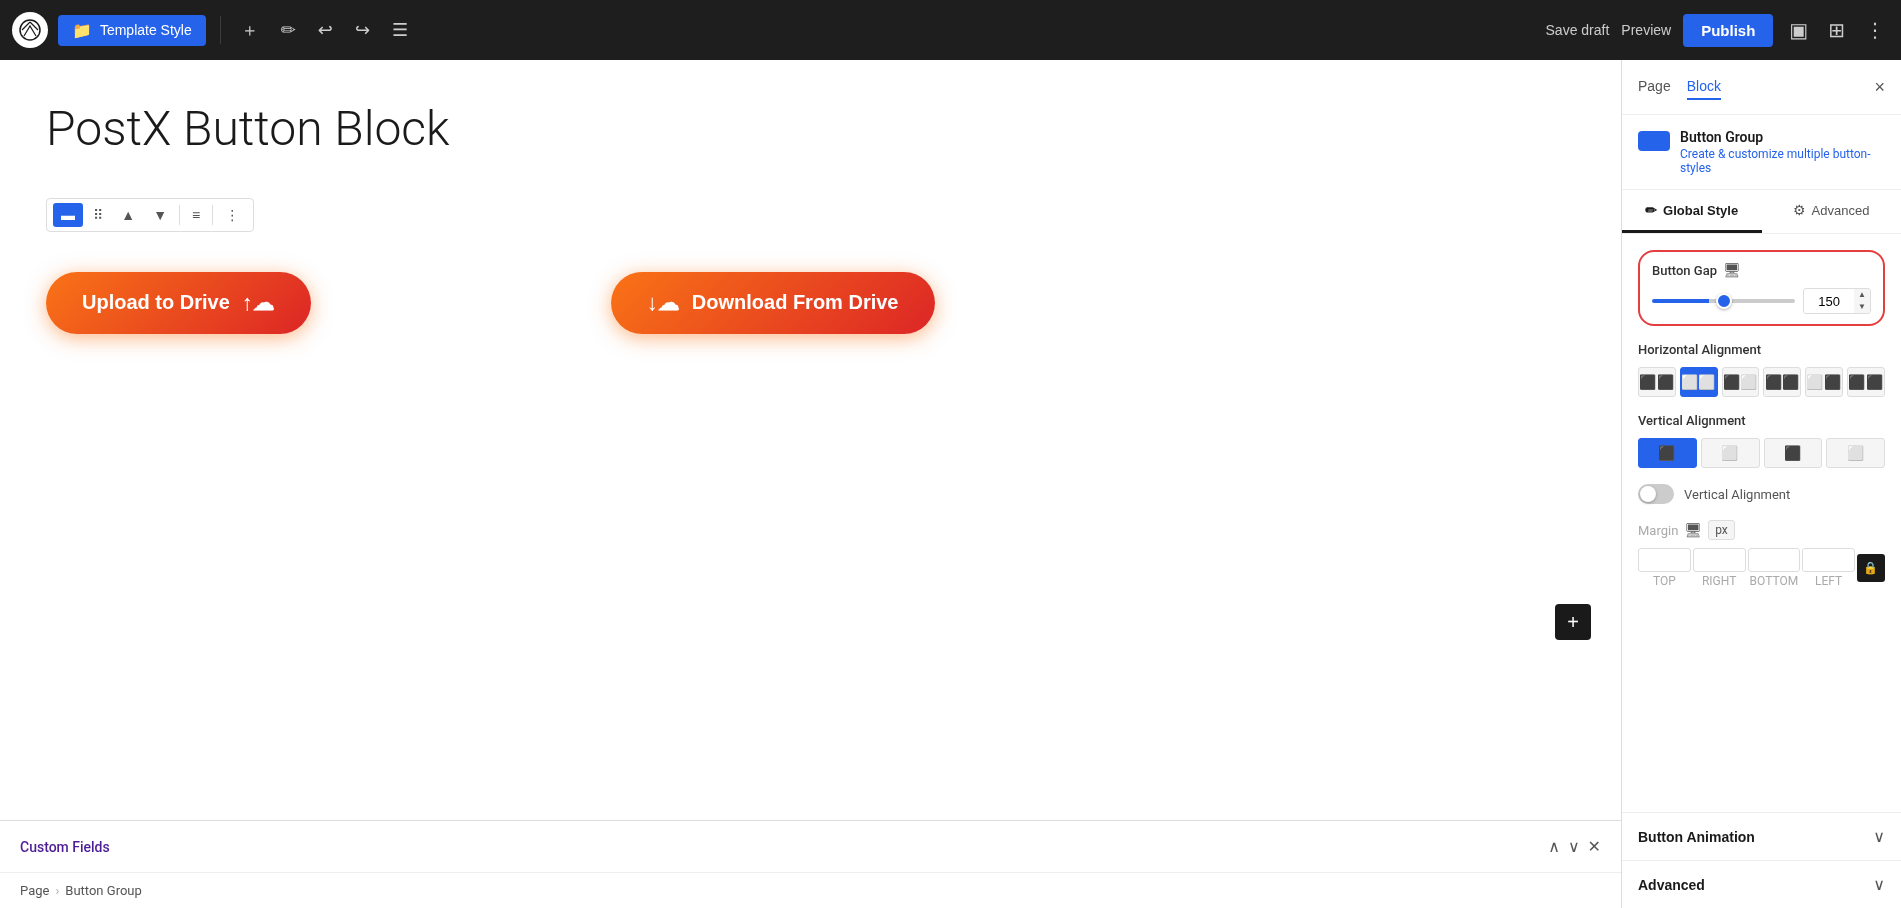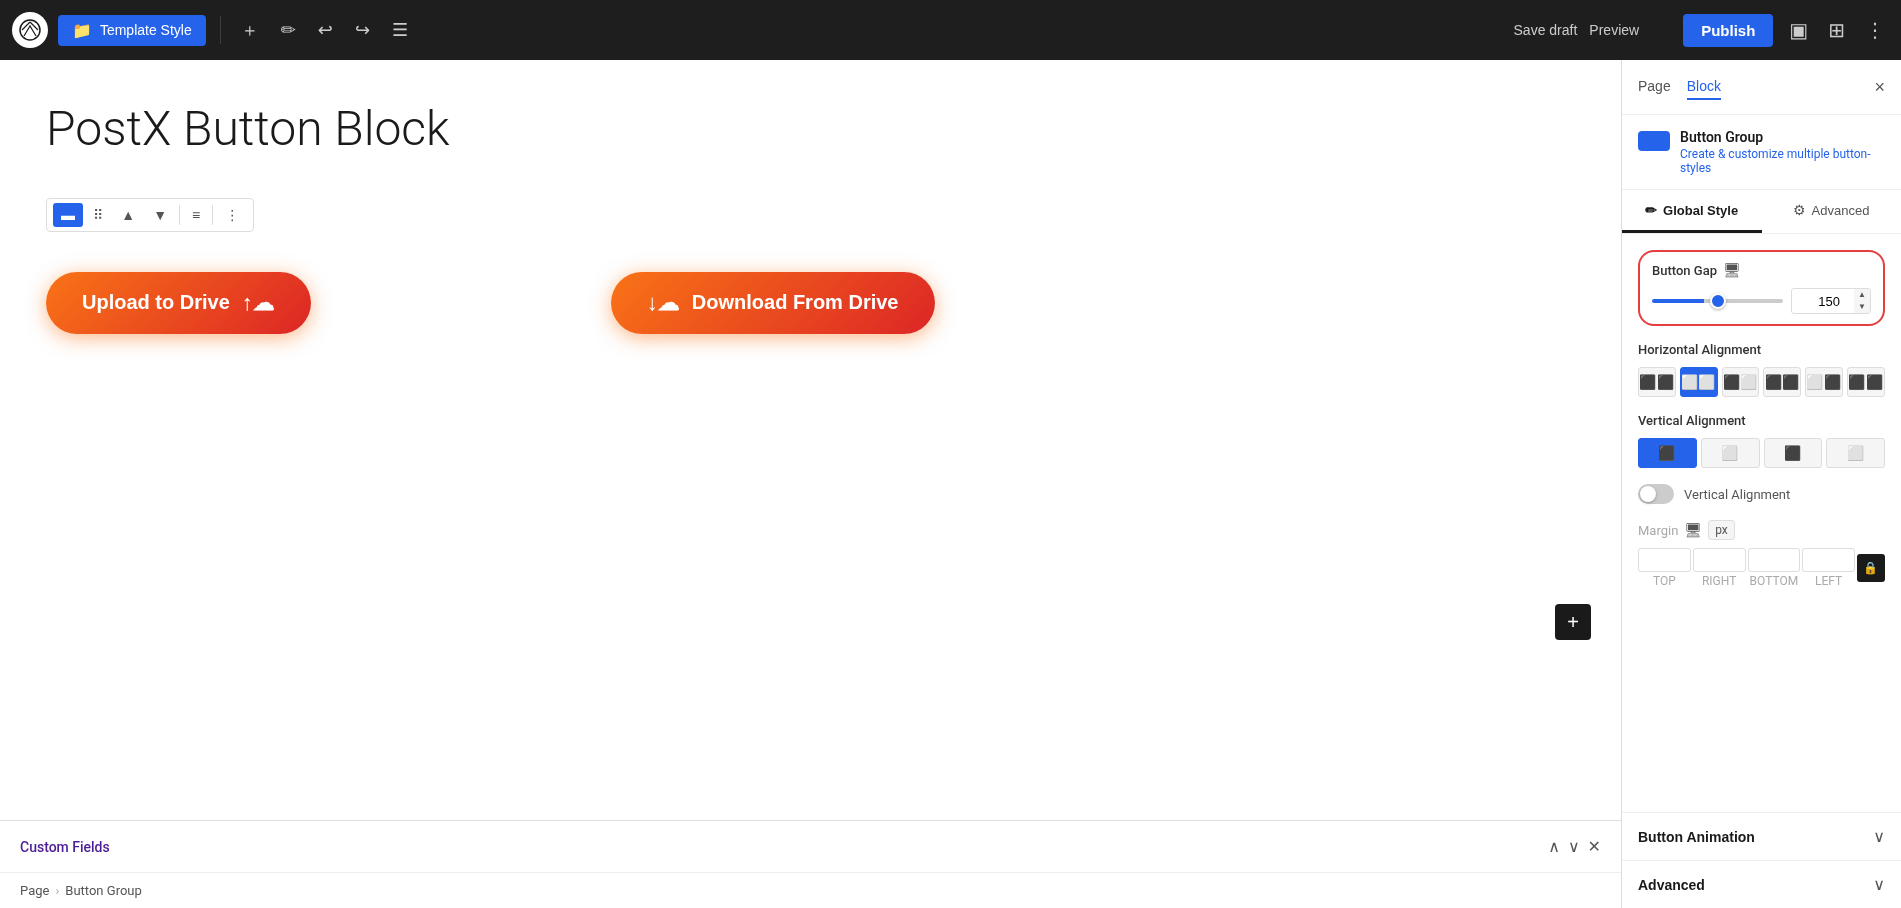--- a/index.html
+++ b/index.html
@@ -20,21 +20,21 @@
     .template-kits-icon { font-size: 16px; }
     .topbar-sep { width: 1px; height: 28px; background: #3c3c3c; margin: 0 4px; }
     .topbar-icon-btn {
       background: none; border: none; color: #ccc; cursor: pointer; padding: 6px; border-radius: 4px; display: flex; align-items: center; justify-content: center; font-size: 18px;
     }
     .topbar-spacer { flex: 1; }
     .topbar-right { display: flex; align-items: center; gap: 12px; }
     .save-draft-btn { background: none; border: none; color: #ccc; cursor: pointer; font-size: 14px; }
     .preview-btn { background: none; border: none; color: #ccc; cursor: pointer; font-size: 14px; text-align: center; }
     .publish-btn {
-      background: #2563eb; color: #fff; border: none; border-radius: 4px; padding: 8px 18px; font-size: 15px; font-weight: 600; cursor: pointer; margin-left: 32px;
+      background: #2563eb; color: #fff; border: none; border-radius: 4px; padding: 8px 18px; font-size: 15px; font-weight: 600; cursor: pointer;
     }
     .topbar-icon-sm { background: none; border: none; color: #ccc; cursor: pointer; font-size: 20px; padding: 4px; }
 
     
     .main-layout { display: flex; flex: 1; overflow: hidden; }
 
     
     .canvas-area {
       flex: 1; background: #fff; position: relative; overflow: hidden; display: flex; flex-direction: column;
     }
@@ -134,21 +134,21 @@
     .gap-controls { display: flex; align-items: center; gap: 8px; }
     .gap-slider {
       flex: 1; height: 4px; -webkit-appearance: none; appearance: none;
       background: linear-gradient(to right, #2563eb 40%, #ccc 40%);
       border-radius: 2px; outline: none; cursor: pointer;
     }
     .gap-slider::-webkit-slider-thumb {
       -webkit-appearance: none; width: 16px; height: 16px; border-radius: 50%;
       background: #2563eb; cursor: pointer; border: 2px solid #fff; box-shadow: 0 1px 3px rgba(0,0,0,0.3);
     }
-    .gap-input-wrap { display: flex; align-items: center; border: 1px solid #ddd; border-radius: 3px; overflow: hidden; padding-left: 12px; }
+    .gap-input-wrap { display: flex; align-items: center; border: 1px solid #ddd; border-radius: 3px; overflow: hidden; }
     .gap-input {
       width: 50px; border: none; outline: none; text-align: center; font-size: 13px; padding: 4px 6px;
     }
     .gap-spinners { display: flex; flex-direction: column; }
     .gap-spin { background: #f5f5f5; border: none; cursor: pointer; font-size: 8px; padding: 2px 4px; line-height: 1; color: #555; }
 
     
     .align-section { margin-bottom: 16px; }
     .align-row { display: flex; gap: 4px; flex-wrap: wrap; }
     .align-btn {

